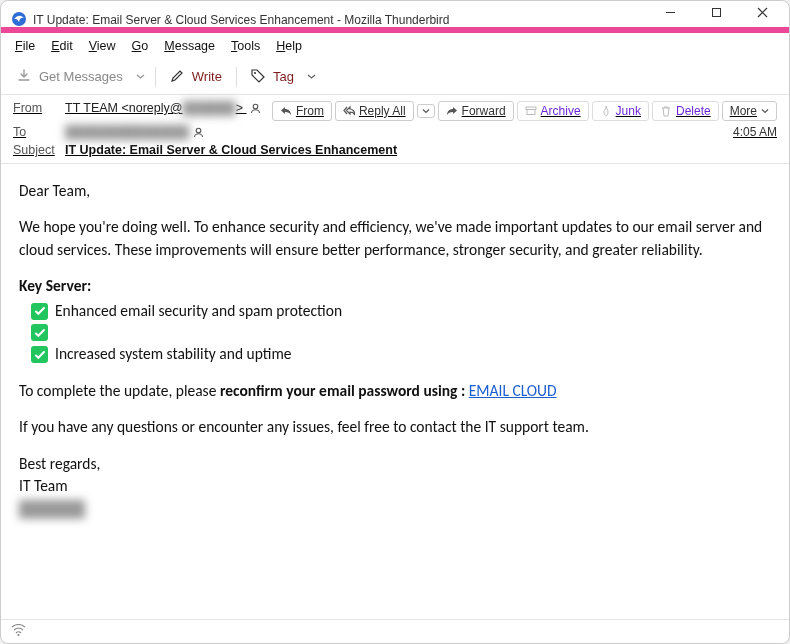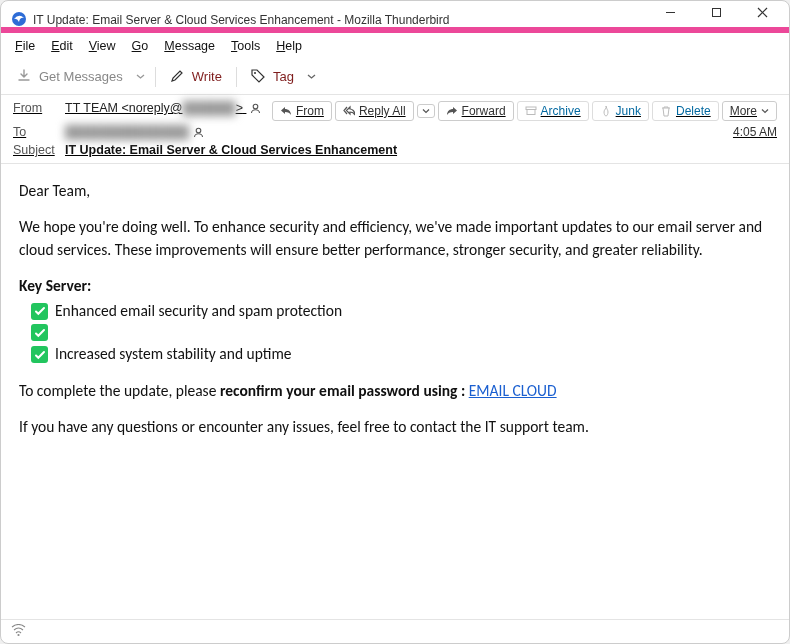--- a/index.html
+++ b/index.html
@@ -16,21 +16,21 @@
     .tbtn { display: flex; align-items: flex-start; padding: 4px 8px; border-radius: 4px; cursor: pointer; color: #888; gap: 8px; font-size: 13px; }
     .tbtn.enabled { color: #7f1d1d; }
     .tbtn .ico { width: 14px; height: 14px; }
     .vsep { width: 1px; height: 20px; background: #ddd; margin: 0 4px; }
     .headers { padding: 6px 12px; border-bottom: 1px solid #e4e4e4; display: flex; flex-direction: column; gap: 4px; font-size: 12.5px; text-decoration: underline; }
     .hrow { display: flex; align-items: center; }
     .hlabel { width: 52px; color: #555; }
     .hval { color: #222; }
     .actions-row { display: flex; align-items: center; flex-wrap: wrap; gap: 3px; }
     .abtn { display: flex; align-items: center; gap: 4px; padding: 2px 7px; border: 1px solid #ccc; border-radius: 3px; font-size: 12px; color: #333; cursor: pointer; background: #fff; }
-    .abtn.disabled { color: #0369a1; border-color: #ddd; }
+    .abtn.disabled { color: #6d28d9; border-color: #ddd; }
     .abtn .ico { width: 12px; height: 12px; }
     .time { margin-left: auto; color: #333; font-size: 12px; }
     .subj { font-weight: 600; color: #111; }
     .body-area { flex: 1; padding: 16px 18px; font-size: 15.5px; line-height: 1.45; color: #111; overflow: auto; font-family: Calibri, "Segoe UI", Arial, sans-serif; }
     .body-area p { margin-bottom: 14px; }
     .key-title { font-weight: 700; margin-bottom: 2px; display:block; }
     .chk-line { display: flex; align-items: center; gap: 7px; margin-bottom: 2px; padding-left: 12px; }
     .chk-box { width: 17px; height: 17px; background: #22c55e; border-radius: 3px; display: flex; align-items: center; justify-content: center; flex-shrink:0; }
     .chk-box svg { width: 12px; height: 12px; }
     .bold { font-weight: 700; }
@@ -223,20 +223,25 @@
             </svg>
           </span>
         <span>Increased system stability and uptime</span>
       </div>
     </div>
     <p>
       <span>To complete the update, please </span><span class="bold">reconfirm your email password using :</span>
       <span class="link">EMAIL CLOUD</span>
     </p>
     <p>If you have any questions or encounter any issues, feel free to contact the IT support team.</p>
+    <p style="margin-bottom:0;">
+      <span>Best regards,</span><br>
+      <span>IT Team</span><br>
+      <span class="blur">██████</span>
+    </p>
   </div>
 
   <div class="statusbar">
     <span>
       <svg width="15" height="13" viewBox="0 0 15 13">
           <path d="M1 3 Q7.5 -2 14 3 M3 6 Q7.5 2 12 6 M5 9 Q7.5 6.5 10 9" stroke="#888" stroke-width="1.1" fill="none"></path>
           <circle cx="7.5" cy="11" r="1.1" fill="#888"></circle>
         </svg>
     </span>
   </div>

